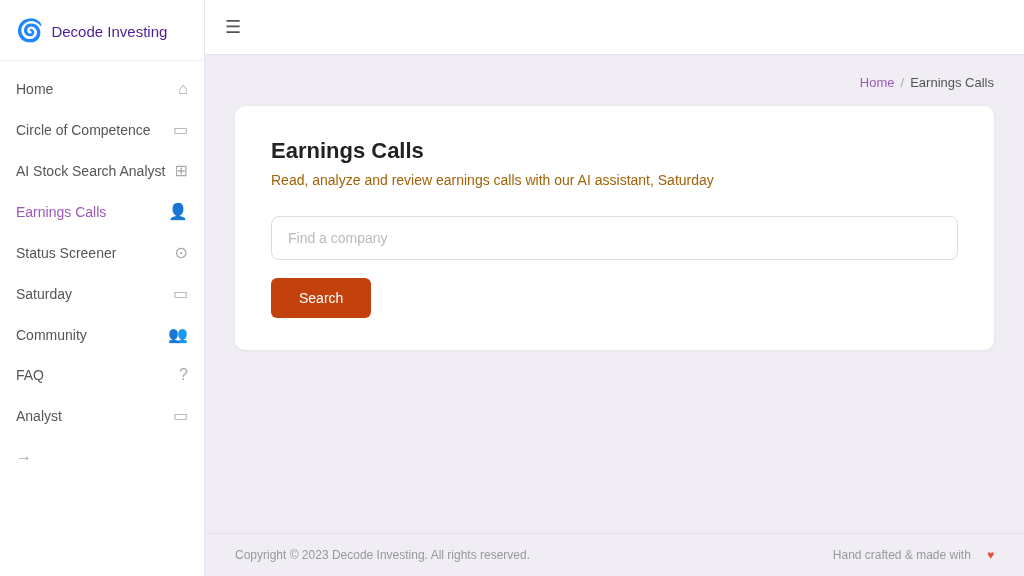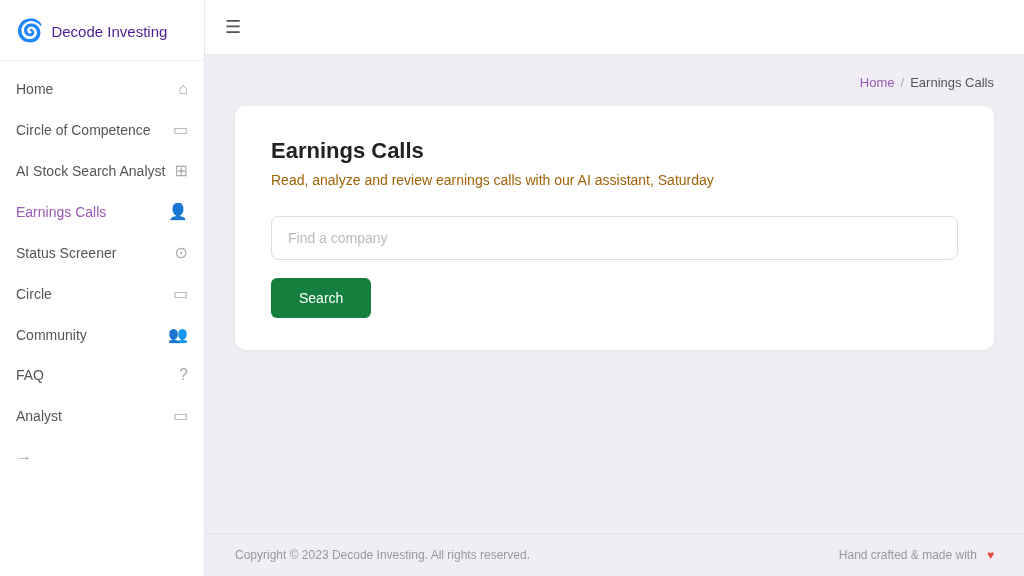--- a/index.html
+++ b/index.html
@@ -123,21 +123,21 @@
       border: 1px solid #ddd;
       border-radius: 8px;
       padding: 13px 16px;
       font-size: 14px;
       color: #333;
       outline: none;
       margin-bottom: 18px;
     }
     .search-field::placeholder { color: #bbb; }
     .search-btn {
-      background: #15803d;
+      background: #c2410c;
       color: #fff;
       border: none;
       border-radius: 6px;
       padding: 12px 28px;
       font-size: 14px;
       font-weight: 500;
       cursor: pointer;
       transition: background 0.15s;
     }
 
@@ -148,21 +148,21 @@
       display: flex;
       justify-content: space-between;
       align-items: flex-start;
       border-top: 1px solid #e4e0ee;
       font-size: 12px;
       color: #999;
     }
     .footer-right {
       display: flex;
       align-items: center;
-      gap: 10px;
+      gap: 16px;
     }
     .heart { color: #e74c3c; }
   </style>
 </head>
 <body>
 
 <div class="sidebar">
   <div class="sidebar-logo">
     <span class="logo-icon">🌀</span>
     <span class="logo-text">Decode Investing</span>
@@ -183,21 +183,21 @@
     </div>
       <div class="nav-item active">
       <span class="nav-label">Earnings Calls</span>
       <span class="nav-icon">👤</span>
     </div>
       <div class="nav-item">
       <span class="nav-label">Status Screener</span>
       <span class="nav-icon">⊙</span>
     </div>
       <div class="nav-item">
-      <span class="nav-label">Circle</span>
+      <span class="nav-label">Saturday</span>
       <span class="nav-icon">▭</span>
     </div>
       <div class="nav-item">
       <span class="nav-label">Community</span>
       <span class="nav-icon">👥</span>
     </div>
       <div class="nav-item">
       <span class="nav-label">FAQ</span>
       <span class="nav-icon">?</span>
     </div>

